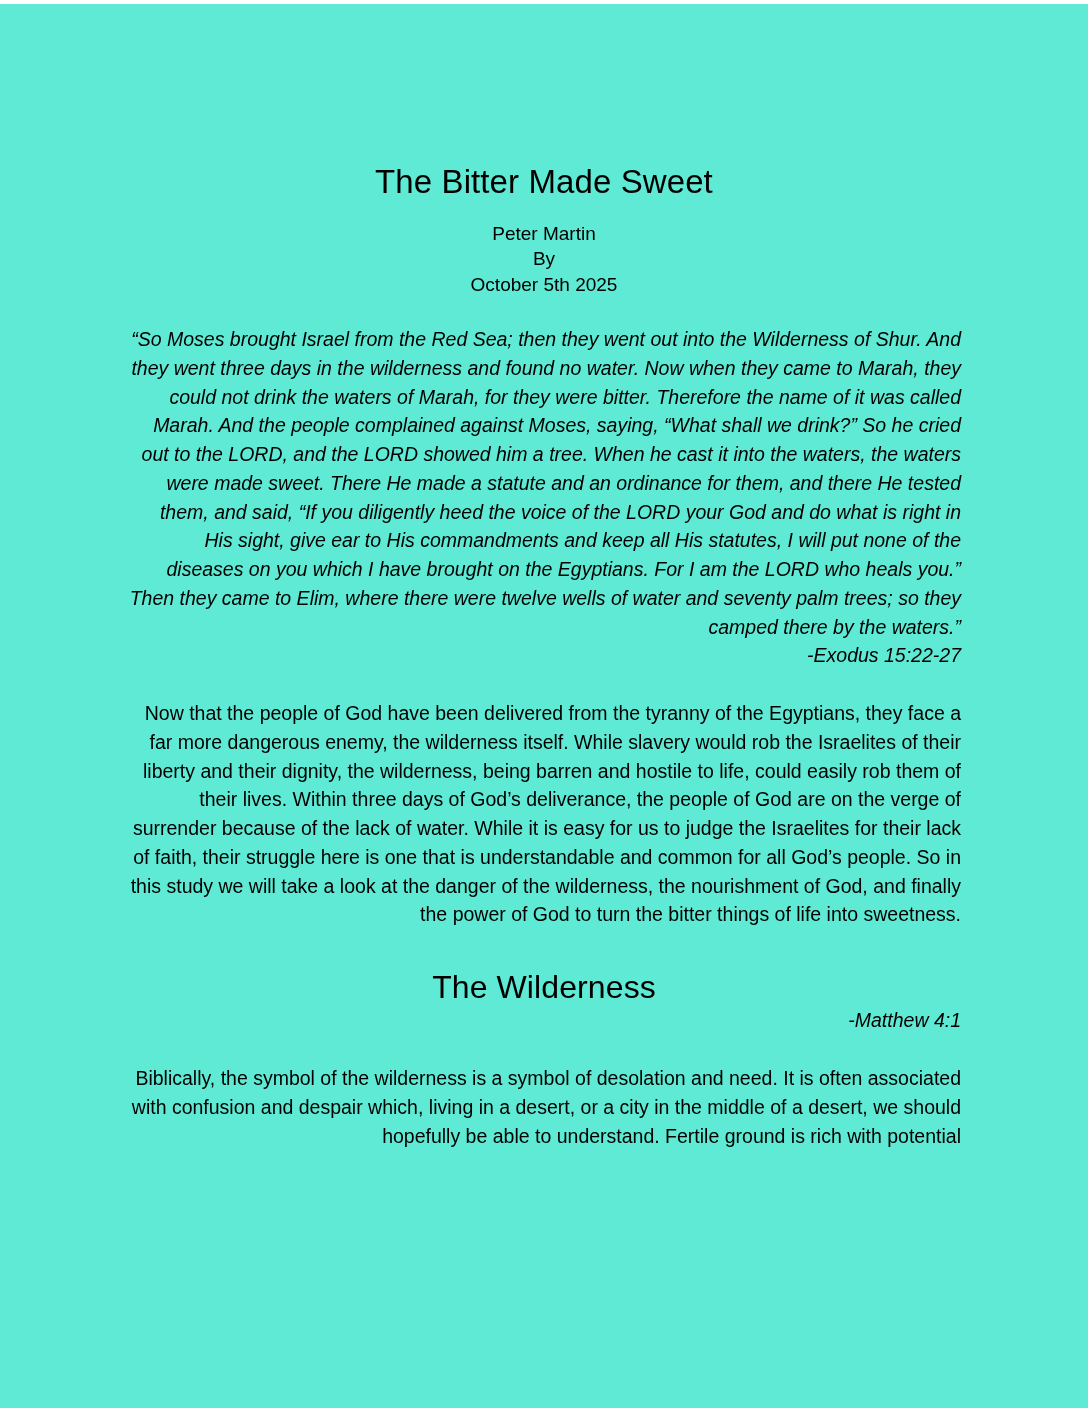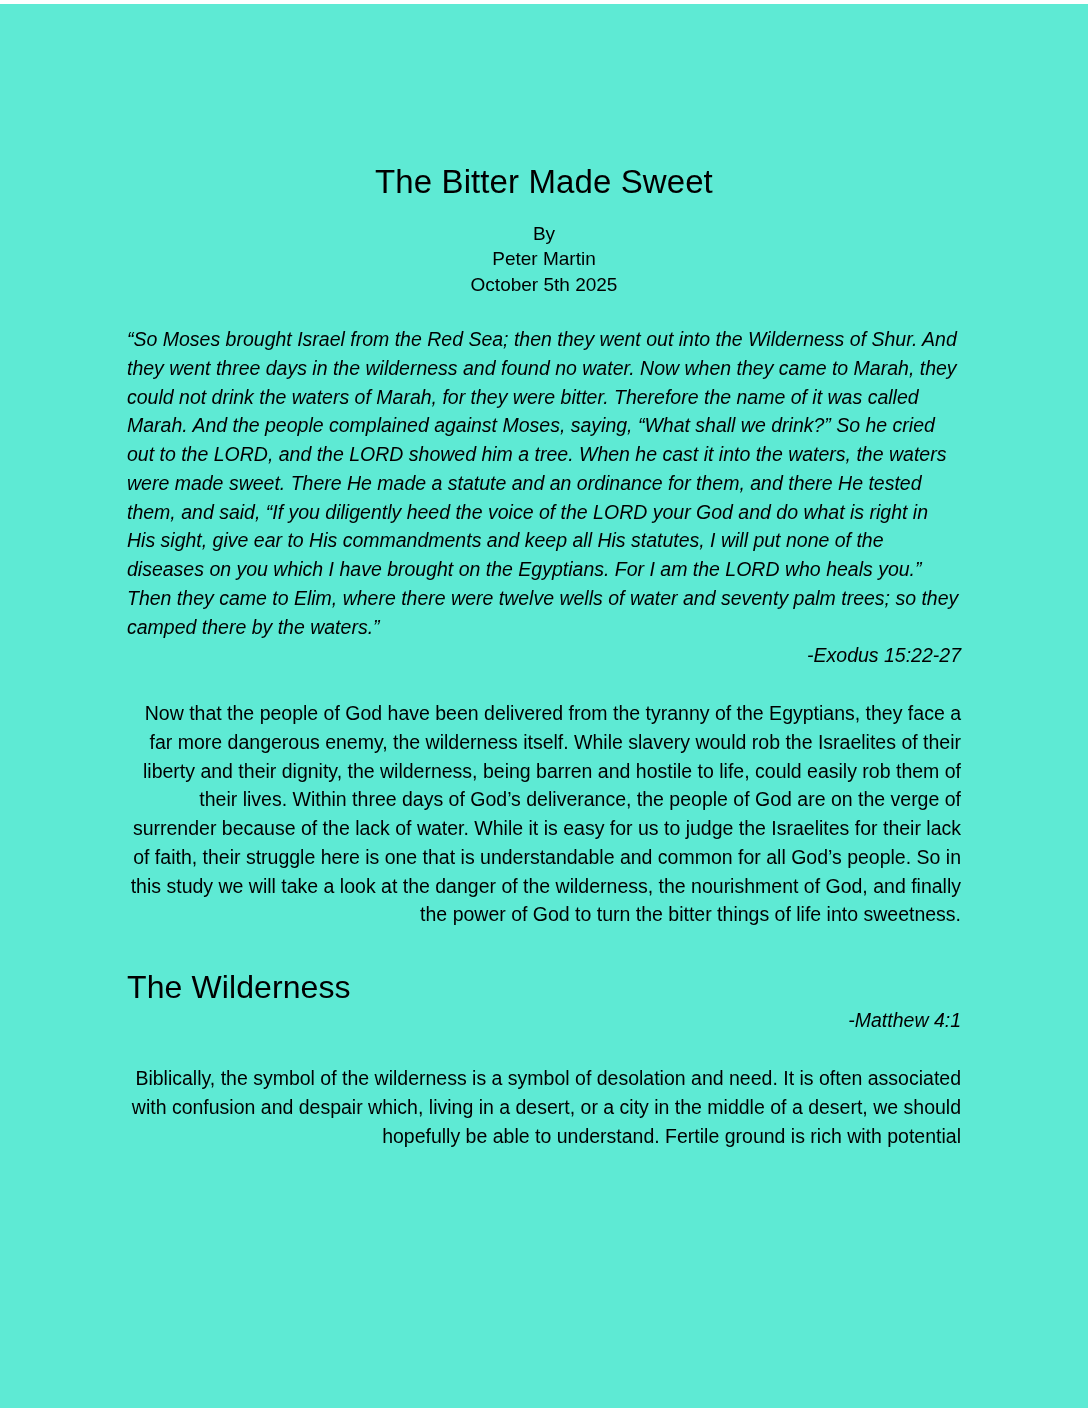--- a/index.html
+++ b/index.html
@@ -51,21 +51,21 @@
   .byline div {
     white-space: pre;
   }
 
   .scripture {
     font-style: italic;
     font-size: 19.5px;
     line-height: 1.475;
     margin: 0;
     padding-top: 27px;
-    text-align: left;
+    text-align: right;
   }
 
   .citation {
     font-style: italic;
     font-size: 19.5px;
     line-height: 1.475;
     margin: 0;
     padding-left: 63px;
     text-align: right;
   }
@@ -78,41 +78,42 @@
     text-align: right;
   }
 
   .section-heading {
     font-size: 32px;
     font-weight: normal;
     line-height: 1.2;
     margin: 0;
     padding-top: 39px;
     letter-spacing: 0.1px;
+    text-align: center;
   }
 
   .scripture-sub {
     font-style: italic;
     font-size: 19.5px;
     line-height: 1.475;
     margin: 0;
     padding-top: 19px;
   }
 </style>
 </head>
 <body>
 
 <div class="page">
   <div class="content">
 
     <h1 class="doc-title">The Bitter Made Sweet</h1>
 
     <div class="byline">
+      <div>Peter Martin</div>
       <div>By</div>
-      <div>Peter Martin</div>
       <div>October 5th 2025</div>
     </div>
 
     <p class="scripture">“So Moses brought Israel from the Red Sea; then they went out into the Wilderness of Shur. And they went three days in the wilderness and found no water. Now when they came to Marah, they could not drink the waters of Marah, for they were bitter. Therefore the name of it was called Marah. And the people complained against Moses, saying, “What shall we drink?” So he cried out to the LORD, and the LORD showed him a tree. When he cast it into the waters, the waters were made sweet. There He made a statute and an ordinance for them, and there He tested them, and said, “If you diligently heed the voice of the LORD your God and do what is right in His sight, give ear to His commandments and keep all His statutes, I will put none of the diseases on you which I have brought on the Egyptians. For I am the LORD who heals you.” Then they came to Elim, where there were twelve wells of water and seventy palm trees; so they camped there by the waters.”</p>
 
     <p class="citation">-Exodus 15:22-27</p>
 
     <p class="body-par">Now that the people of God have been delivered from the tyranny of the Egyptians, they face a far more dangerous enemy, the wilderness itself. While slavery would rob the Israelites of their liberty and their dignity, the wilderness, being barren and hostile to life, could easily rob them of their lives. Within three days of God’s deliverance, the people of God are on the verge of surrender because of the lack of water. While it is easy for us to judge the Israelites for their lack of faith, their struggle here is one that is understandable and common for all God’s people. So in this study we will take a look at the danger of the wilderness, the nourishment of God, and finally the power of God to turn the bitter things of life into sweetness.</p>
 
     <h2 class="section-heading">The Wilderness</h2>

